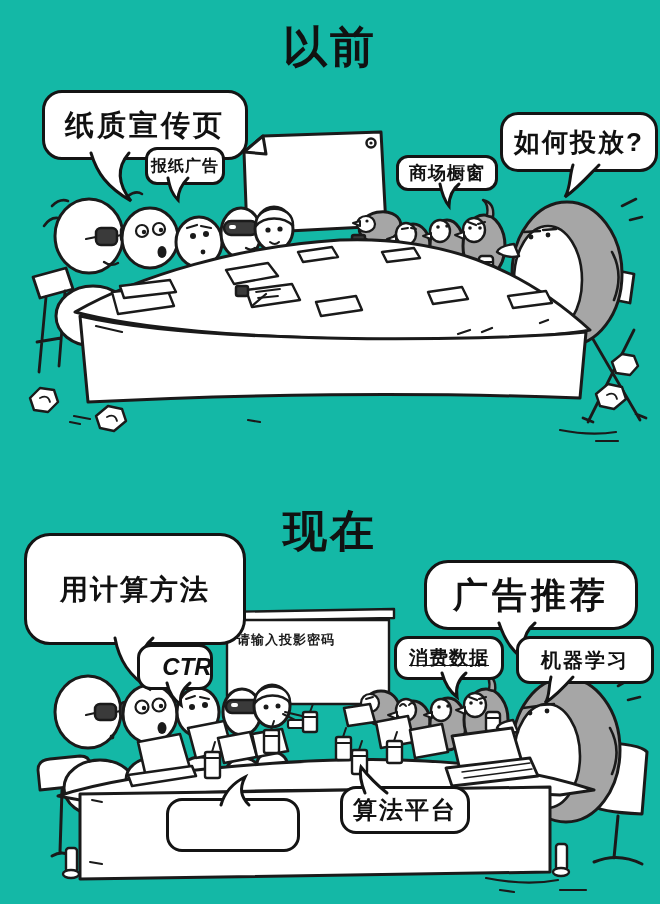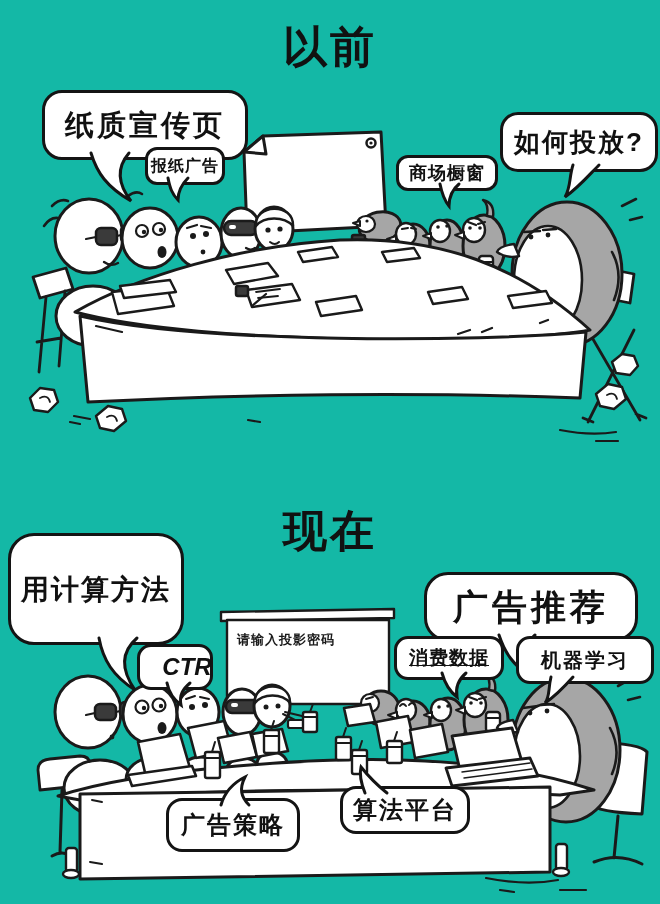--- a/index.html
+++ b/index.html
@@ -337,35 +337,35 @@
       <path class="ln" d="M92,800 l10,2 M90,862 l12,2" style="stroke-width:2"></path>
     </g>
     <g>
       <path class="ln" d="M618,816 l-4,42 M594,862 q24,-10 48,2"></path>
     </g>
     <g>
       <path class="ln" d="M486,878 q40,8 72,2 M560,890 h26 M500,890 l14,2" style="stroke-width:2.2"></path>
     </g>
   </svg>
 
-  <div class="bubble" style="left:8px;top:533px;width:176px;height:112px;border-radius:26px;font-size:28px;letter-spacing:2px;">
+  <div class="bubble" style="left:24px;top:533px;width:222px;height:112px;border-radius:26px;font-size:28px;letter-spacing:2px;">
     <span>用计算方法</span>
     <svg class="tail" style="left:80px;bottom:-52px" width="66" height="56" viewBox="0 0 66 56">
       <path d="M8,0 C12,22 22,38 44,52 C30,32 30,14 46,0" fill="#fff" stroke="#141414" stroke-width="3" stroke-linecap="round"></path>
     </svg>
   </div>
 
   <div class="bubble" style="left:137px;top:644px;width:76px;height:46px;border-radius:14px;font-size:24px;font-style:italic;padding-left:24px;">
     <span>CTR</span>
     <svg class="tail" style="left:22px;bottom:-22px" width="36" height="26" viewBox="0 0 36 26">
       <path d="M5,0 C7,10 11,16 19,22 C17,12 21,6 28,0" fill="#fff" stroke="#141414" stroke-width="3" stroke-linecap="round"></path>
     </svg>
   </div>
 
-  <div class="bubble" style="left:424px;top:572px;width:214px;height:70px;border-radius:24px;font-size:35px;letter-spacing:4px;">
+  <div class="bubble" style="left:424px;top:560px;width:214px;height:70px;border-radius:24px;font-size:35px;letter-spacing:4px;">
     <span>广告推荐</span>
     <svg class="tail" style="left:64px;bottom:-42px" width="58" height="46" viewBox="0 0 58 46">
       <path d="M8,0 C14,18 22,30 40,42 C30,26 30,12 44,0" fill="#fff" stroke="#141414" stroke-width="3" stroke-linecap="round"></path>
     </svg>
   </div>
 
   <div class="bubble" style="left:394px;top:636px;width:110px;height:44px;border-radius:14px;font-size:19px;letter-spacing:1px;text-decoration:underline;">
     <span>消费数据</span>
     <svg class="tail" style="left:40px;bottom:-24px" width="36" height="28" viewBox="0 0 36 28">
       <path d="M5,0 C8,11 12,18 20,24 C18,13 22,6 29,0" fill="#fff" stroke="#141414" stroke-width="3" stroke-linecap="round"></path>
@@ -373,21 +373,20 @@
   </div>
 
   <div class="bubble" style="left:516px;top:636px;width:138px;height:48px;border-radius:14px;font-size:20px;letter-spacing:2px;">
     <span>机器学习</span>
     <svg class="tail" style="left:24px;bottom:-26px" width="38" height="30" viewBox="0 0 38 30">
       <path d="M8,0 C5,12 7,20 2,26 C14,18 22,9 30,0" fill="#fff" stroke="#141414" stroke-width="3" stroke-linecap="round"></path>
     </svg>
   </div>
 
   <div class="bubble" style="left:166px;top:798px;width:134px;height:54px;border-radius:16px;font-size:24px;letter-spacing:2px;">
-    <span>广告策略</span>
     <svg class="tail" style="left:46px;top:-24px" width="40" height="28" viewBox="0 0 40 28">
       <path d="M6,28 C10,14 18,6 30,0 C24,12 26,20 34,28" fill="#fff" stroke="#141414" stroke-width="3" stroke-linecap="round"></path>
     </svg>
   </div>
 
   <div class="bubble" style="left:340px;top:786px;width:130px;height:48px;border-radius:16px;font-size:24px;letter-spacing:2px;">
     <span>算法平台</span>
     <svg class="tail" style="left:14px;top:-22px" width="34" height="26" viewBox="0 0 34 26">
       <path d="M8,26 C4,16 2,8 4,0 C12,10 20,18 30,26" fill="#fff" stroke="#141414" stroke-width="3" stroke-linecap="round"></path>
     </svg>

